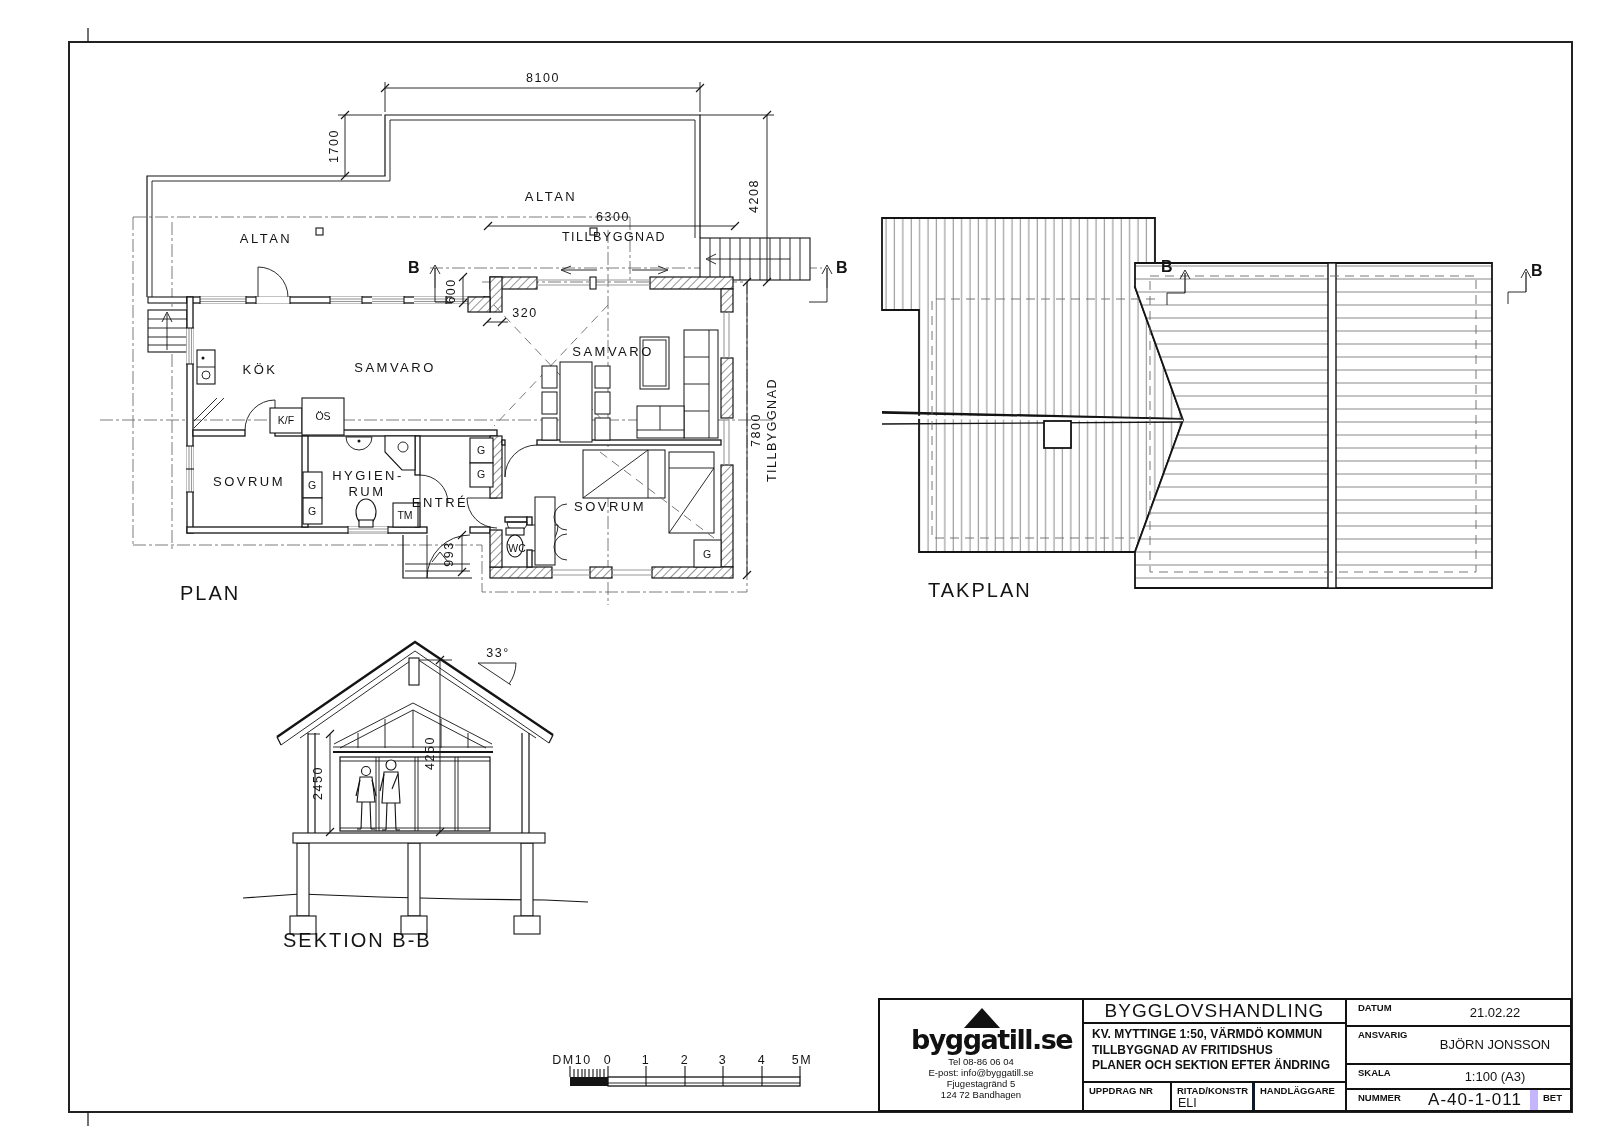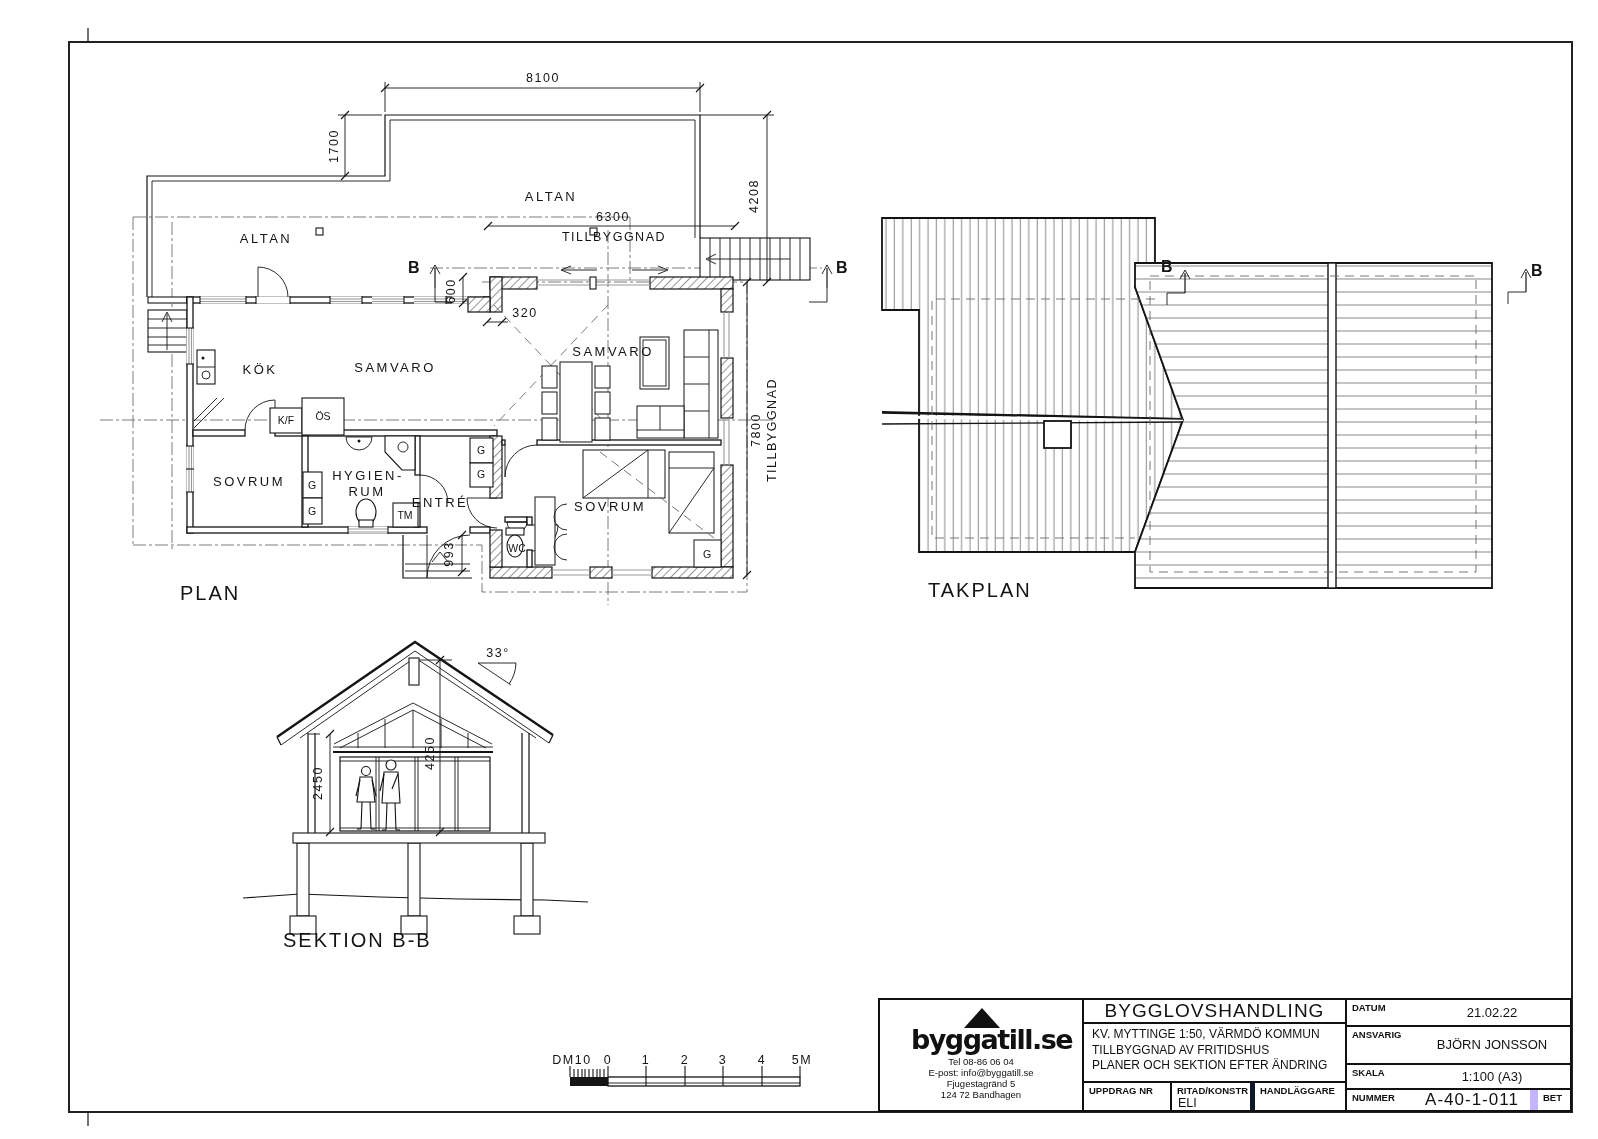--- a/index.html
+++ b/index.html
@@ -31,30 +31,30 @@
   .tb-logo{width:204px;border-right:2px solid #111;position:relative;text-align:center;box-sizing:border-box;}
   .tb-tri{position:absolute;left:84px;top:8px;width:0;height:0;
           border-left:18px solid transparent;border-right:18px solid transparent;
           border-bottom:20px solid #111;}
   .tb-logotext{margin-top:27px;font-family:"DejaVu Sans",sans-serif;font-weight:bold;
                font-size:27px;letter-spacing:-1.5px;color:#111;line-height:26px;padding-left:21px;}
   .tb-contact{margin-top:3px;font-size:9.5px;line-height:11px;color:#111;}
   .tb-mid{width:263px;border-right:2px solid #111;display:flex;flex-direction:column;box-sizing:border-box;}
   .tb-doctype{height:30px;border-bottom:2px solid #111;display:flex;align-items:center;justify-content:center;
               font-size:19px;letter-spacing:1px;color:#111;box-sizing:border-box;}
-  .tb-proj{height:72px;border-bottom:2px solid #111;padding:3px 0 0 8px;font-size:12px;font-weight:normal;
+  .tb-proj{height:72px;border-bottom:2px solid #111;padding:3px 0 0 8px;font-size:12px;font-weight:bold;
            line-height:15.5px;color:#111;box-sizing:border-box;}
   .tb-midrow{flex:1;display:flex;}
   .tb-midrow .mcell{box-sizing:border-box;}
   .tb-midrow .m1{width:88px;border-right:2px solid #111;}
-  .tb-midrow .m2{width:83px;border-right:5px solid #0f172a;}
+  .tb-midrow .m2{width:83px;border-right:3px solid #0f172a;}
   .tb-midrow .m3{flex:1;}
   .tb-val{font-size:12.5px;color:#111;padding-left:6px;}
   .tb-right{flex:1;display:flex;flex-direction:column;}
-  .tb-rrow{display:flex;border-bottom:2px solid #111;box-sizing:border-box;}
+  .tb-rrow{display:flex;border-bottom:2px solid #111;box-sizing:border-box;padding-left:6px;}
   .tb-rrow .rlab{width:62px;}
   .tb-rrow .rval{flex:1;display:flex;align-items:center;justify-content:center;font-size:13px;color:#111;}
   .r-datum{height:29px;}
   .r-ansvarig{height:40px;}
   .r-skala{height:27px;}
   .r-nummer{flex:1;border-bottom:none;}
   .r-nummer .rval{font-size:17px;letter-spacing:1px;}
   .bet{width:40px;border-left:8px solid #c4b5fd;box-sizing:border-box;}
 </style>
 </head>

